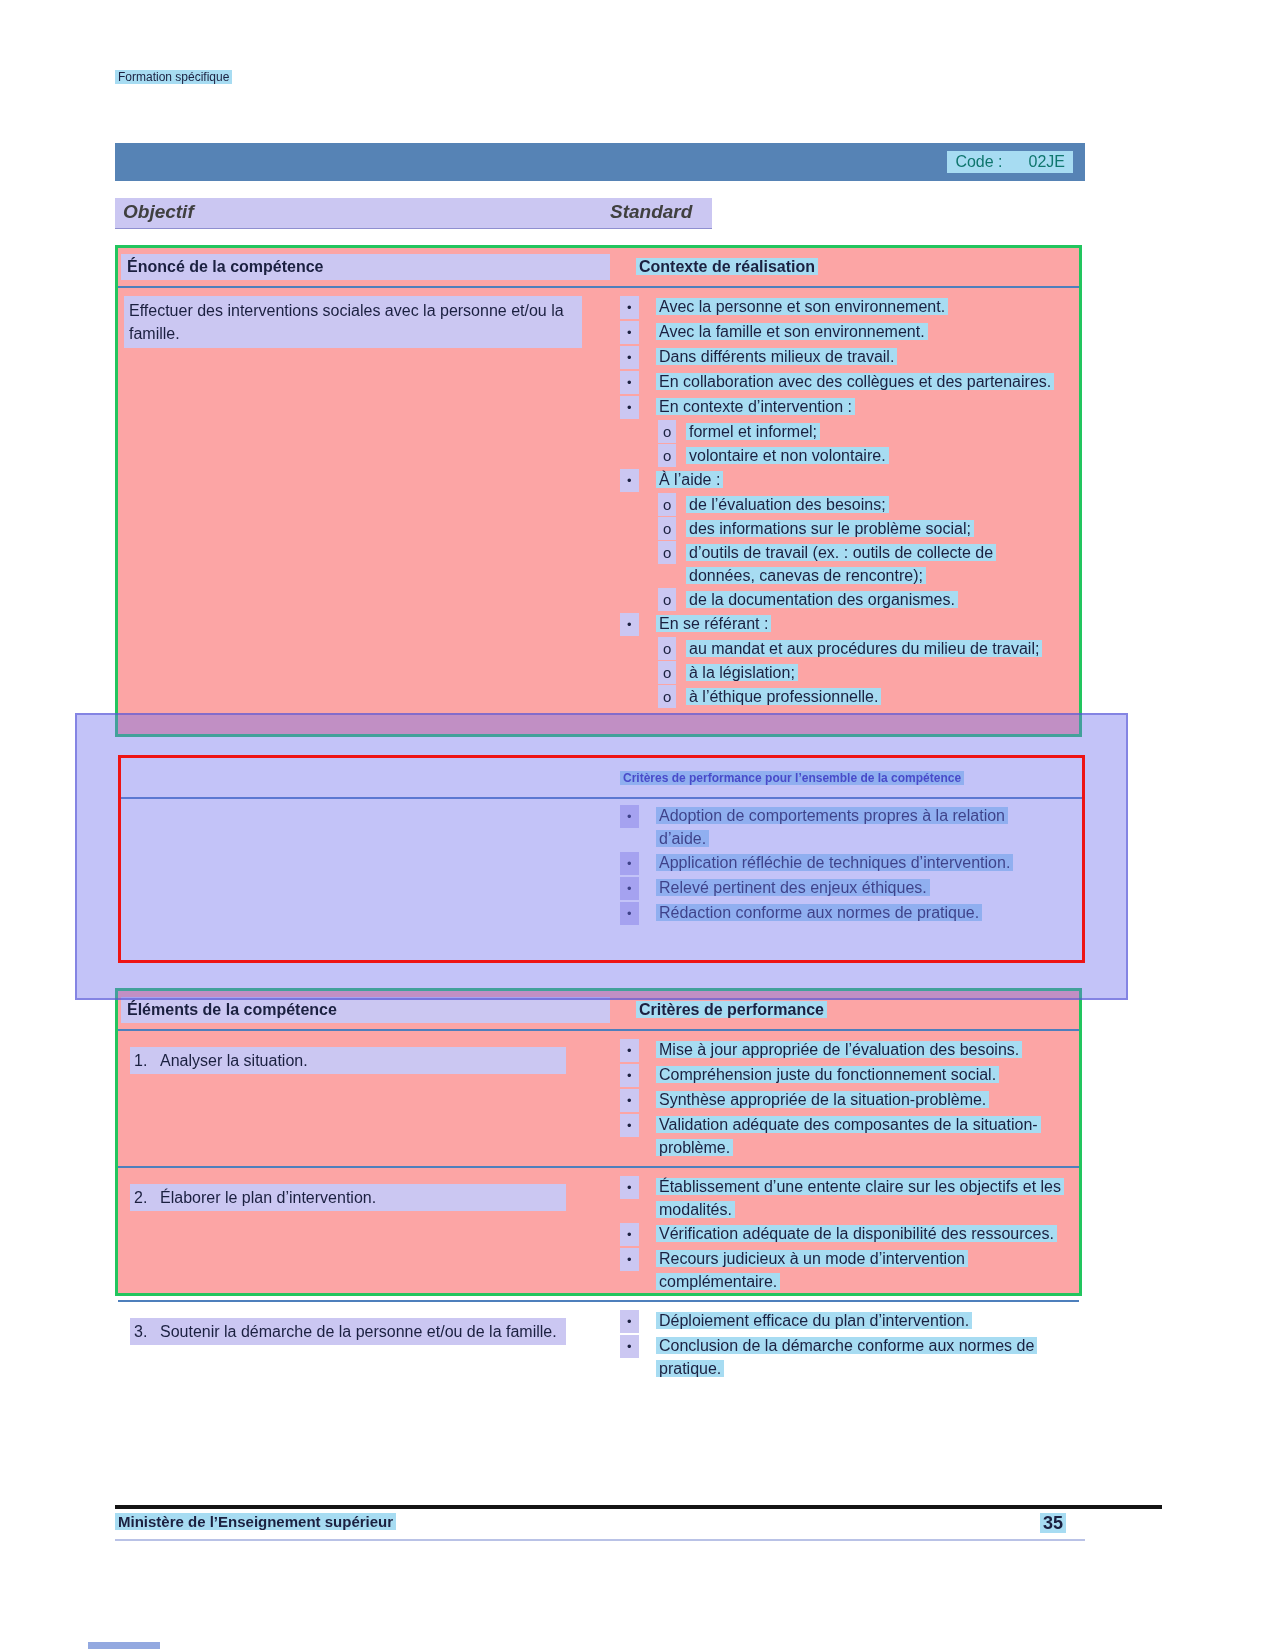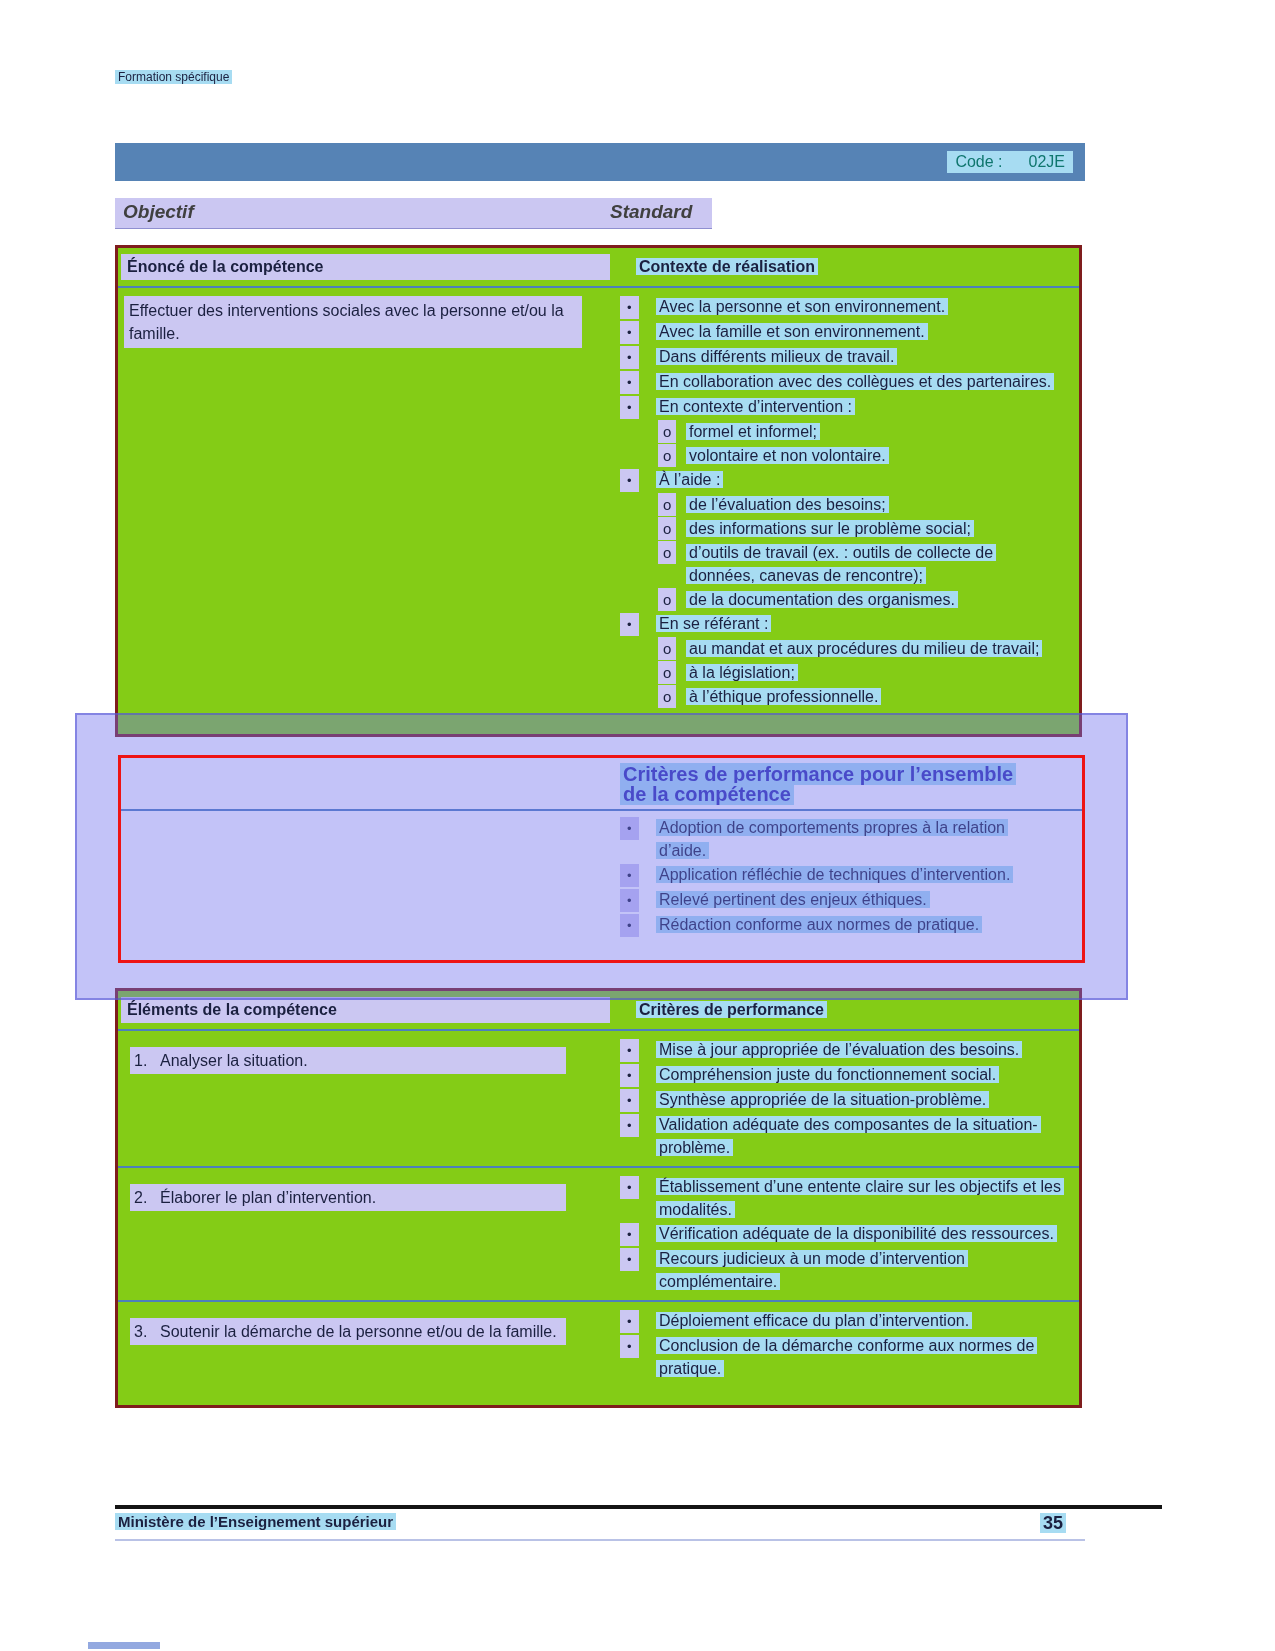--- a/index.html
+++ b/index.html
@@ -20,23 +20,23 @@
   .code-hl{background:#a7dcf2;color:#0f766e;font-size:16px;padding:2px 8px;white-space:nowrap;}
   .code-hl .gap{display:inline-block;width:26px;}
 
   
   .obj-row{left:115px;top:198px;width:597px;height:30px;background:#cbc7f2;border-bottom:1px solid #8f8fd0;}
   .obj-row span{position:absolute;top:3px;font-style:italic;font-weight:bold;font-size:19px;color:#404040;}
   .obj-row .obj{left:8px;}
   .obj-row .std{left:495px;}
 
   
-  .tframe{border:3px solid #7f1d1d;background:#84cc16;box-sizing:border-box;}
+  .tframe{border:3px solid #22c55e;background:#fca5a5;box-sizing:border-box;}
   .table1{left:115px;top:245px;width:967px;height:492px;}
-  .table2{left:115px;top:988px;width:967px;height:420px;}
+  .table2{left:115px;top:988px;width:967px;height:308px;}
 
   .thead{display:flex;height:40px;border-bottom:2px solid #4d7fbc;align-items:center;box-sizing:border-box;}
   .th-left{width:492px;box-sizing:border-box;padding-left:3px;}
   .th-bar{background:#cbc7f2;padding:4px 6px;font-weight:bold;font-size:16px;}
   .th-right{flex:1;padding-left:26px;font-weight:bold;font-size:16px;}
 
   .tbody{display:flex;}
   .td-left{width:492px;box-sizing:border-box;padding:8px 0 0 6px;}
   .td-right{flex:1;box-sizing:border-box;padding:7px 0 0 10px;}
 
@@ -51,21 +51,21 @@
   .oo{display:inline-block;background:#cbc7f2;padding:0 5px;font-size:15px;line-height:23px;}
   .bt{flex:1;}
   .t1 .bt{padding-right:24px;}
   .t1 .sub .bt{padding-right:30px;}
   .ens-list .bt{padding-right:56px;}
   .t2 .bt{}
 
   
   .ens-wrap{left:121px;top:758px;width:961px;height:200px;z-index:5;}
   .ens-right{margin-left:489px;}
-  .ens-title{font-weight:bold;font-size:20px;line-height:20px;color:#2d2fae;padding:6px 64px 3px 10px;}
+  .ens-title{font-weight:bold;font-size:12px;line-height:28px;color:#2d2fae;padding:6px 64px 3px 10px;}
   .ens-divider{border-top:2px solid #4d7fbc;margin-top:2px;}
   .ens-list{padding:5px 0 0 10px;}
 
   
   .overlay{left:75px;top:713px;width:1053px;height:287px;background:rgba(112,112,238,0.42);
            border:2px solid rgba(80,80,210,0.55);z-index:50;pointer-events:none;box-sizing:border-box;}
   .red-box{left:118px;top:755px;width:961px;height:202px;border:3px solid #ee1414;z-index:60;
            pointer-events:none;box-sizing:content-box;}
 
   

